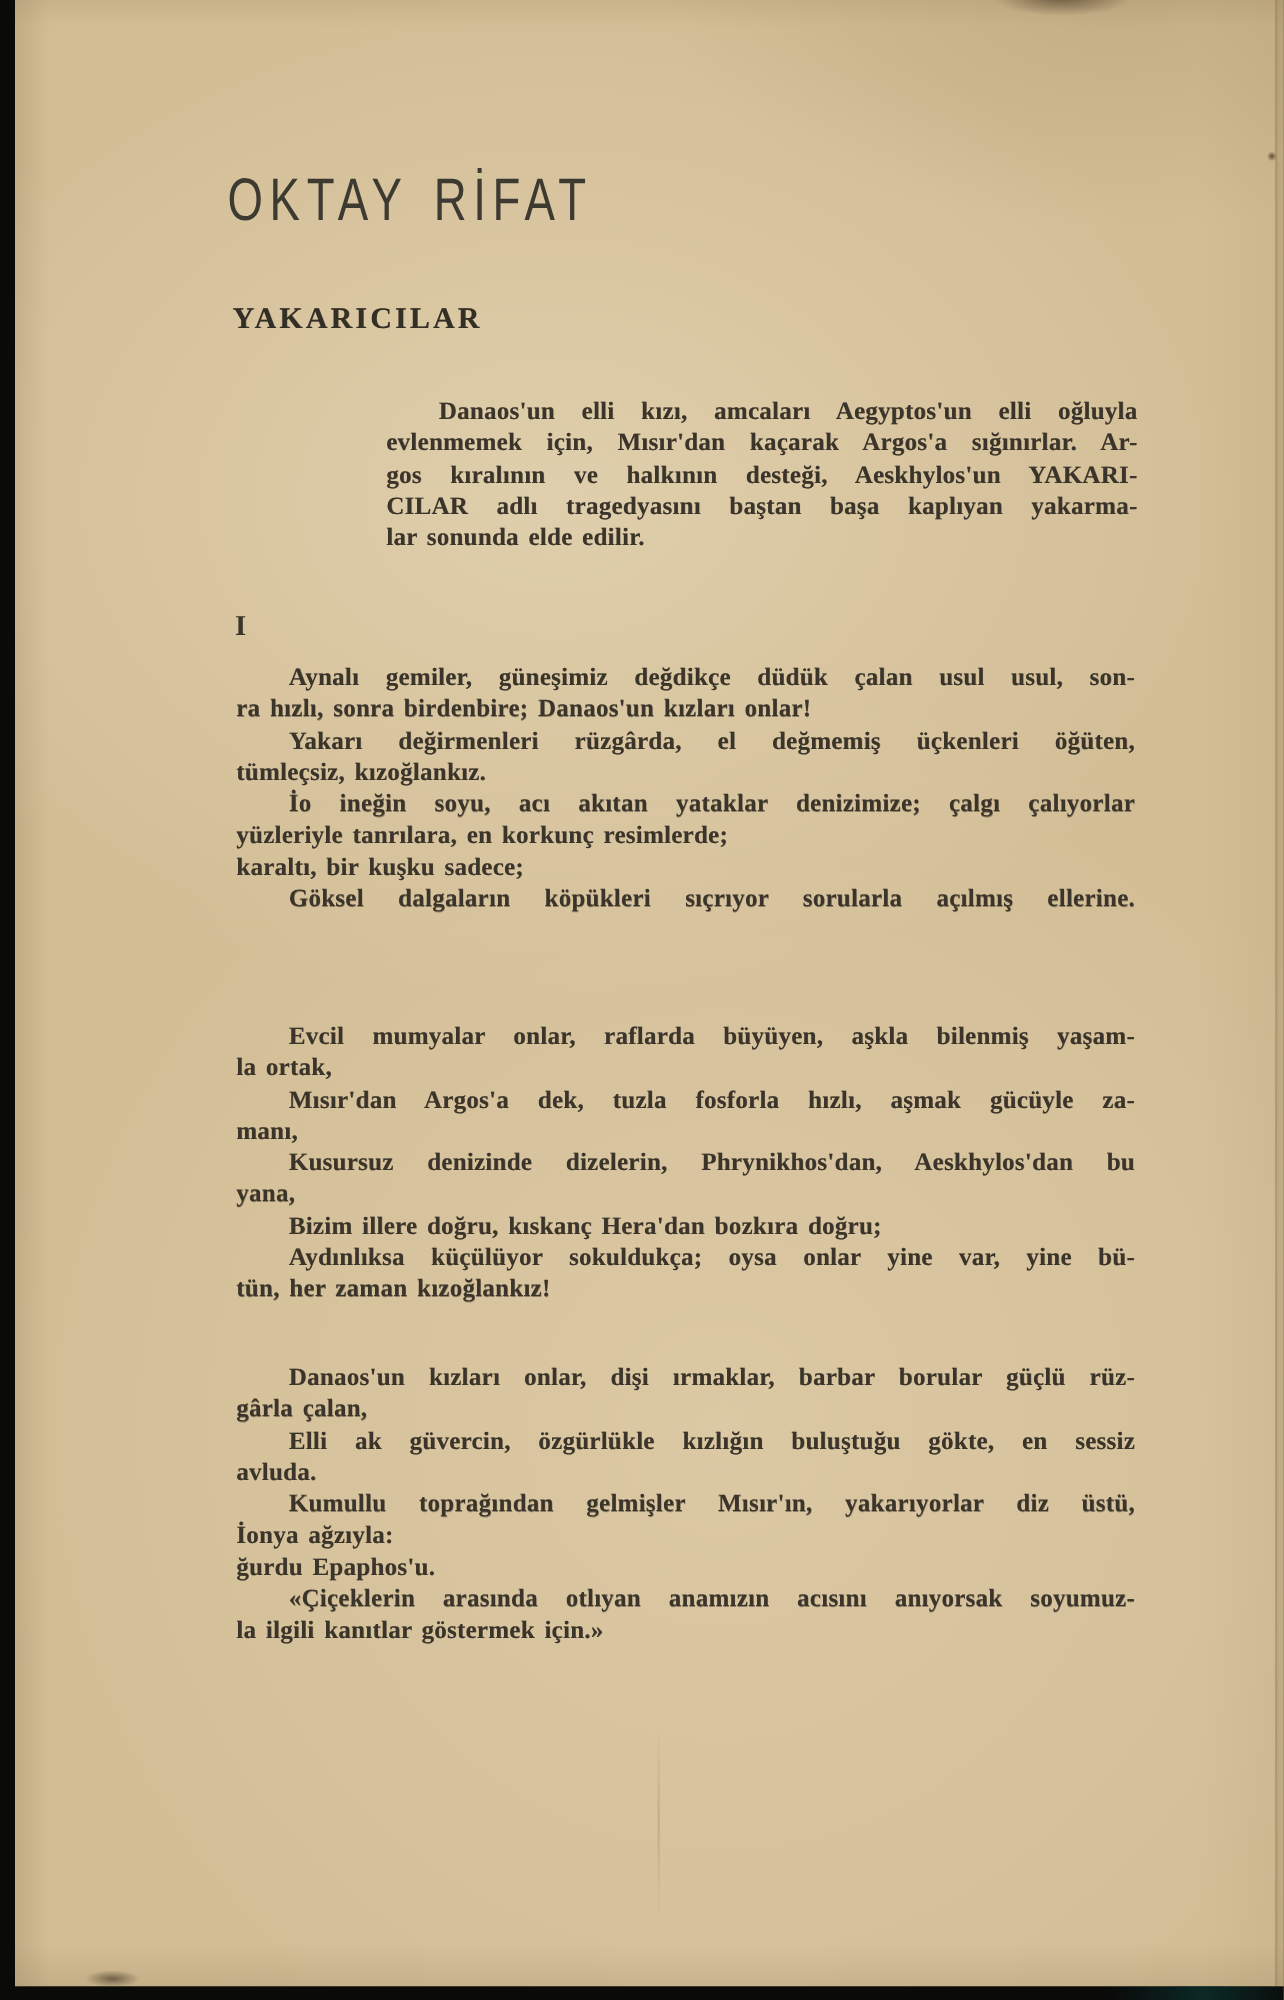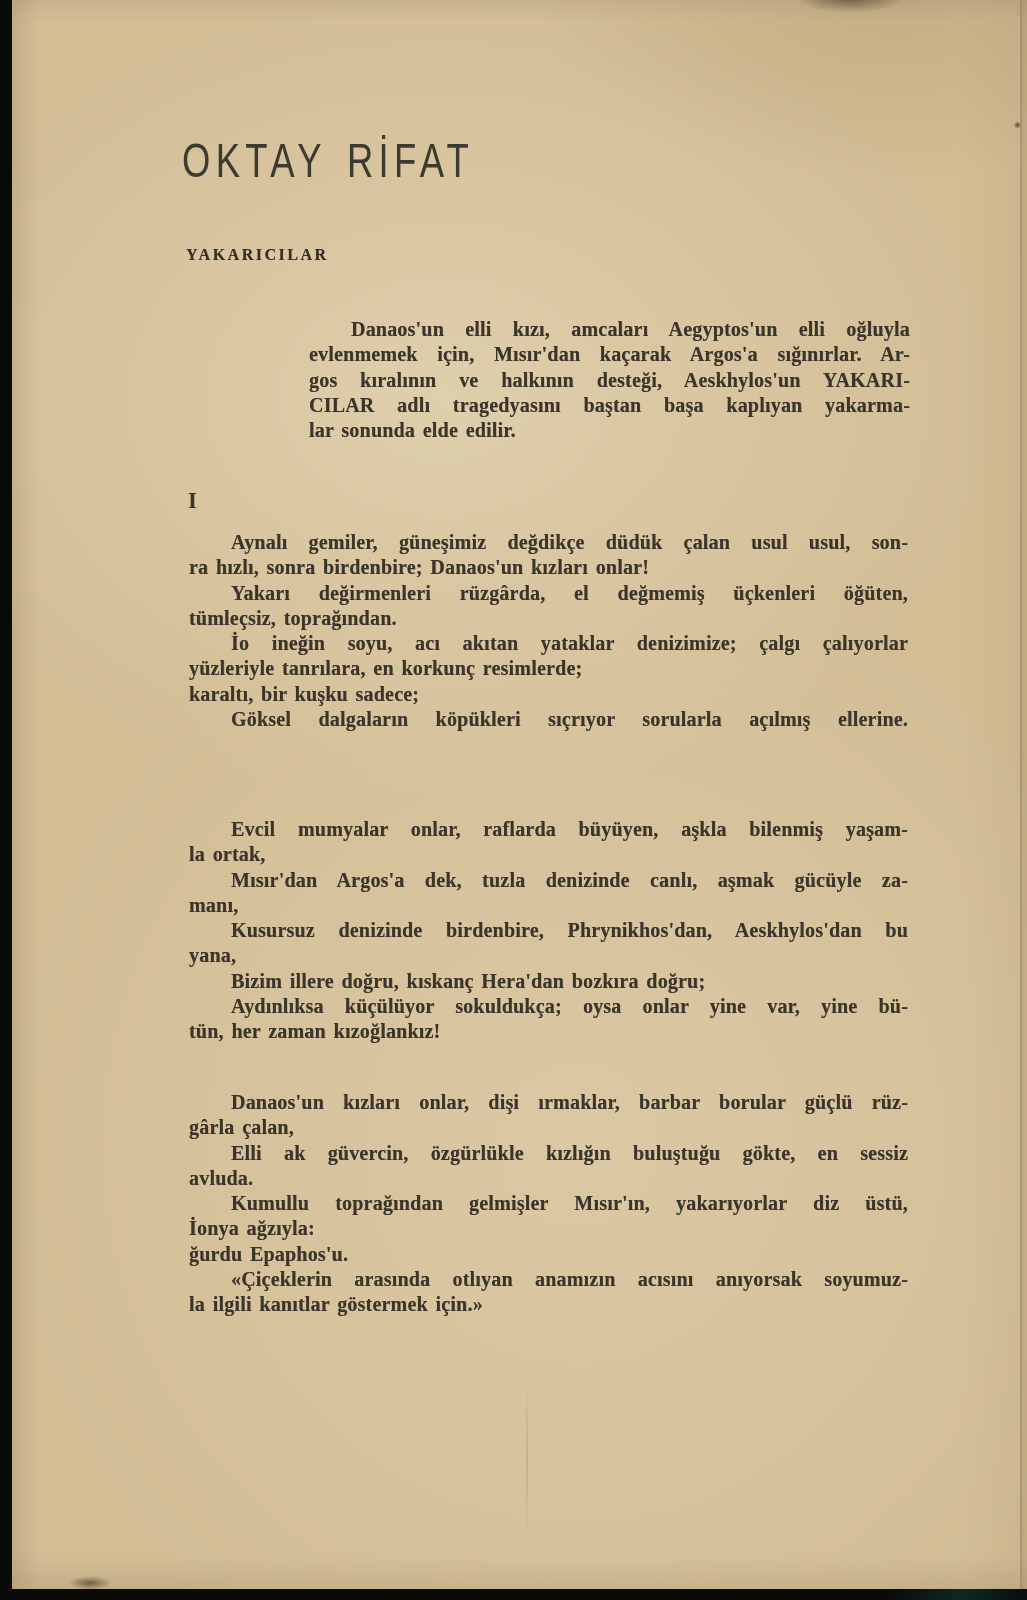--- a/index.html
+++ b/index.html
@@ -55,21 +55,21 @@
   .author{
     position:absolute;left:170px;top:136px;
     font-family:"Liberation Sans", sans-serif;
     font-size:48px;line-height:50px;font-weight:400;
     color:#3d3a31;letter-spacing:7px;word-spacing:7px;
     transform:scaleX(0.76);transform-origin:0 50%;
     white-space:nowrap;
   }
   .work-title{
     position:absolute;left:174px;top:241px;
-    font-size:16px;line-height:28px;font-weight:700;
+    font-size:24px;line-height:28px;font-weight:700;
     letter-spacing:2.5px;color:#332e26;
     text-shadow:0.3px 0.3px 0.4px rgba(50,44,34,0.5);
   }
   .section-marker{
     position:absolute;left:176px;top:488px;
     font-size:23px;font-weight:700;color:#3a342a;
   }
   .intro,.stanza{
     position:absolute;
     font-size:20px;line-height:25.3px;font-weight:700;
@@ -105,32 +105,32 @@
       <div class="line justify">CILAR adlı tragedyasını baştan başa kaplıyan yakarma-</div>
       <div class="line">lar sonunda elde edilir.</div>
     </div>
 
   <div class="section-marker">I</div>
 
   <div class="stanza s1">
       <div class="line indent justify">Aynalı gemiler, güneşimiz değdikçe düdük çalan usul usul, son-</div>
       <div class="line">ra hızlı, sonra birdenbire; Danaos'un kızları onlar!</div>
       <div class="line indent justify">Yakarı değirmenleri rüzgârda, el değmemiş üçkenleri öğüten,</div>
-      <div class="line">tümleçsiz, toprağından.</div>
+      <div class="line">tümleçsiz, kızoğlankız.</div>
       <div class="line indent justify">İo ineğin soyu, acı akıtan yataklar denizimize; çalgı çalıyorlar</div>
       <div class="line">yüzleriyle tanrılara, en korkunç resimlerde;</div>
       <div class="line">karaltı, bir kuşku sadece;</div>
       <div class="line indent justify">Göksel dalgaların köpükleri sıçrıyor sorularla açılmış ellerine.</div>
     </div>
   <div class="stanza s2">
       <div class="line indent justify">Evcil mumyalar onlar, raflarda büyüyen, aşkla bilenmiş yaşam-</div>
       <div class="line">la ortak,</div>
-      <div class="line indent justify">Mısır'dan Argos'a dek, tuzla denizinde canlı, aşmak gücüyle za-</div>
+      <div class="line indent justify">Mısır'dan Argos'a dek, tuzla fosforla hızlı, aşmak gücüyle za-</div>
       <div class="line">manı,</div>
-      <div class="line indent justify">Kusursuz denizinde birdenbire, Phrynikhos'dan, Aeskhylos'dan bu</div>
+      <div class="line indent justify">Kusursuz denizinde dizelerin, Phrynikhos'dan, Aeskhylos'dan bu</div>
       <div class="line">yana,</div>
       <div class="line indent">Bizim illere doğru, kıskanç Hera'dan bozkıra doğru;</div>
       <div class="line indent justify">Aydınlıksa küçülüyor sokuldukça; oysa onlar yine var, yine bü-</div>
       <div class="line">tün, her zaman kızoğlankız!</div>
     </div>
   <div class="stanza s3">
       <div class="line indent justify">Danaos'un kızları onlar, dişi ırmaklar, barbar borular güçlü rüz-</div>
       <div class="line">gârla çalan,</div>
       <div class="line indent justify">Elli ak güvercin, özgürlükle kızlığın buluştuğu gökte, en sessiz</div>
       <div class="line">avluda.</div>

